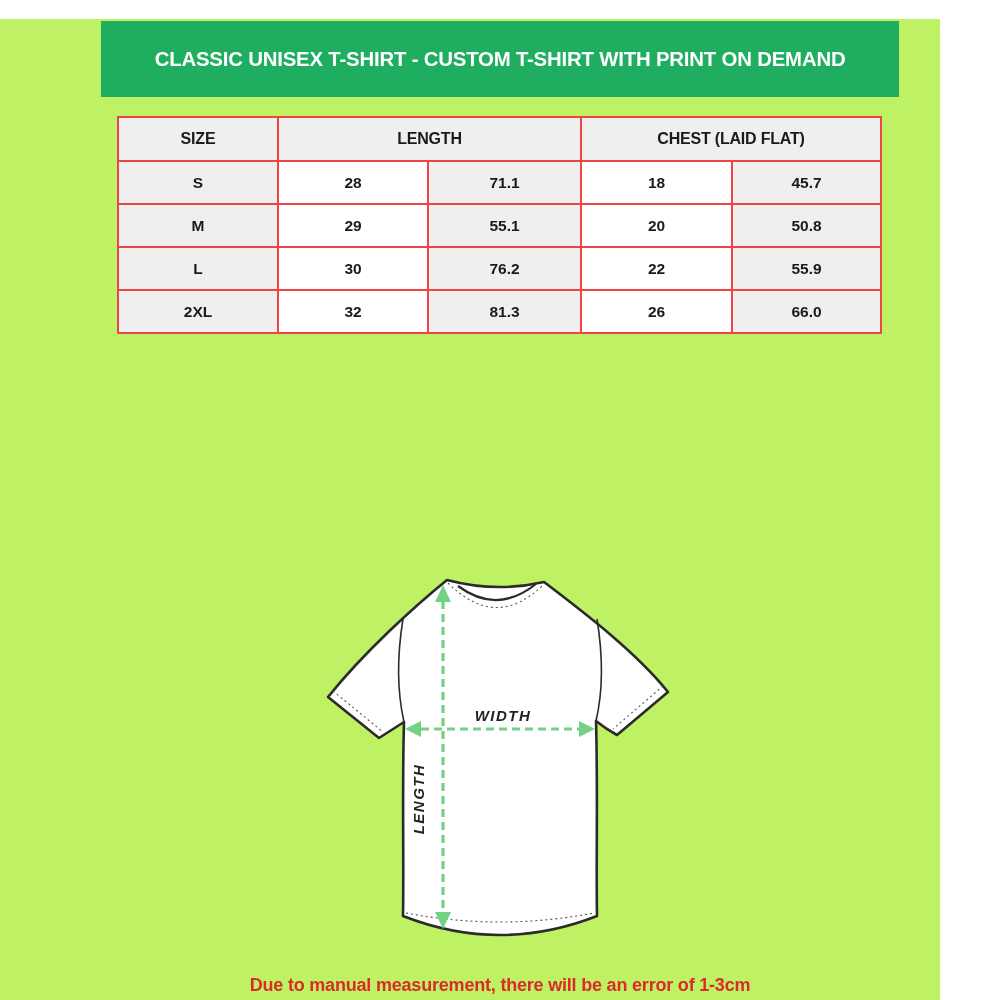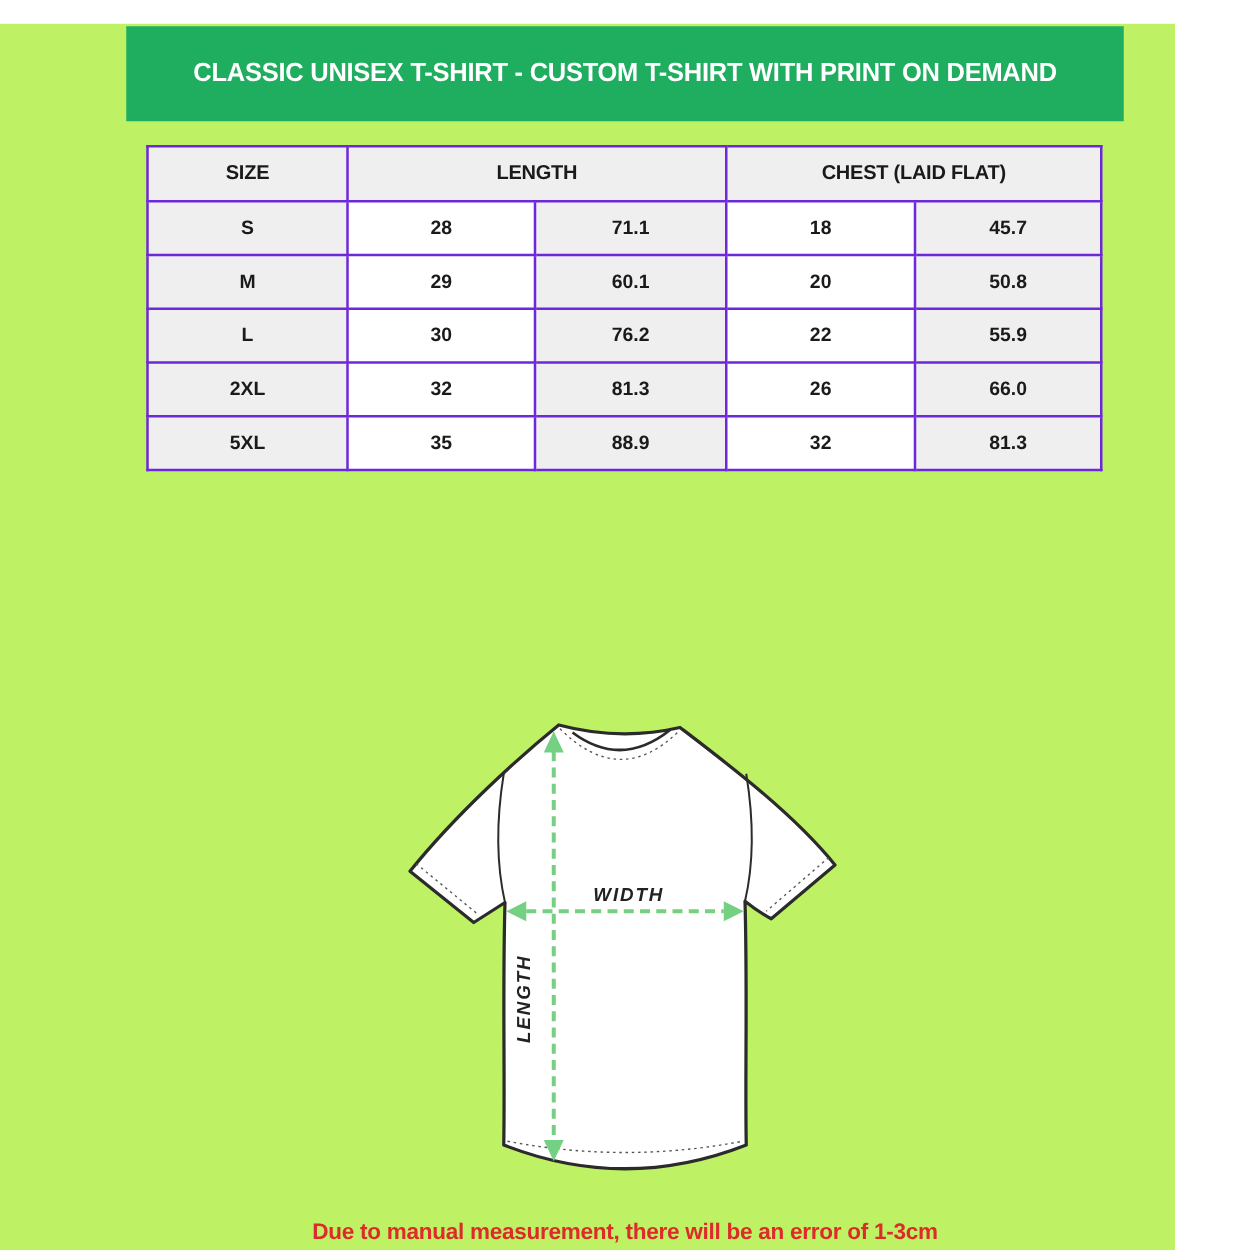--- a/index.html
+++ b/index.html
@@ -32,21 +32,21 @@
 
   
   .size-table {
     position: absolute;
     left: 117px; top: 97px;
     width: 763px;
     border-collapse: collapse;
     table-layout: fixed;
   }
   .size-table th, .size-table td {
-    border: 2px solid #6d28d9;
+    border: 2px solid #ef4444;
     text-align: center;
     vertical-align: middle;
     color: #1a1a1a;
     font-weight: bold;
   }
   .size-table th {
     height: 44px;
     font-size: 16px;
     background: #efefef;
     letter-spacing: -0.2px;
@@ -113,44 +113,37 @@
       <tr>
         <td class="shade">S</td>
         <td>28</td>
         <td class="shade">71.1</td>
         <td>18</td>
         <td class="shade">45.7</td>
       </tr>
       <tr>
         <td class="shade">M</td>
         <td>29</td>
-        <td class="shade">60.1</td>
+        <td class="shade">55.1</td>
         <td>20</td>
         <td class="shade">50.8</td>
       </tr>
       <tr>
         <td class="shade">L</td>
         <td>30</td>
         <td class="shade">76.2</td>
         <td>22</td>
         <td class="shade">55.9</td>
       </tr>
       <tr>
         <td class="shade">2XL</td>
         <td>32</td>
         <td class="shade">81.3</td>
         <td>26</td>
         <td class="shade">66.0</td>
-      </tr>
-      <tr>
-        <td class="shade">5XL</td>
-        <td>35</td>
-        <td class="shade">88.9</td>
-        <td>32</td>
-        <td class="shade">81.3</td>
       </tr>
     </tbody>
   </table>
 
   <div class="diagram">
     <svg viewBox="0 0 360 368" xmlns="http://www.w3.org/2000/svg">
 
       <g>
         <path d="M 8,126
                  C 45,80 95,35 127,9

